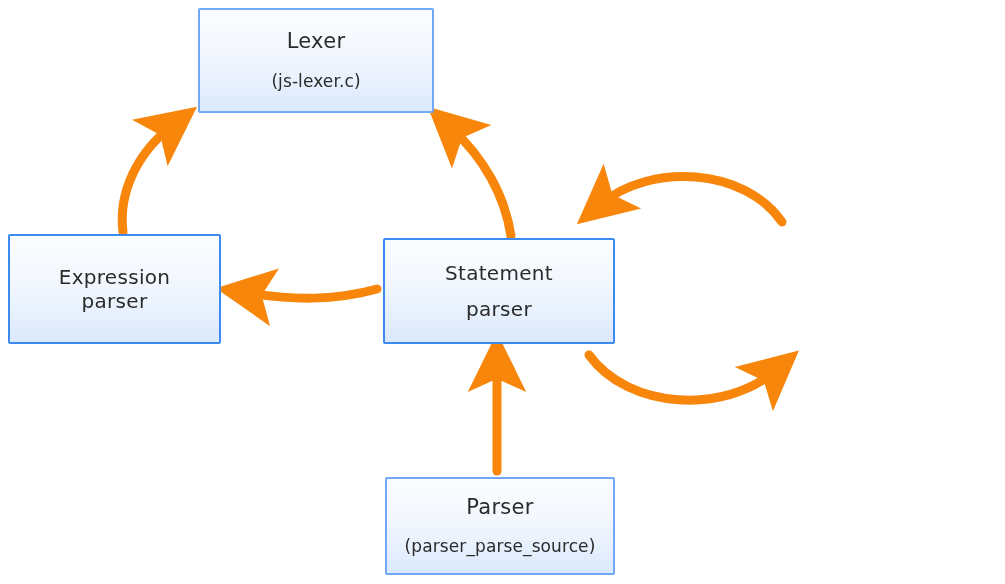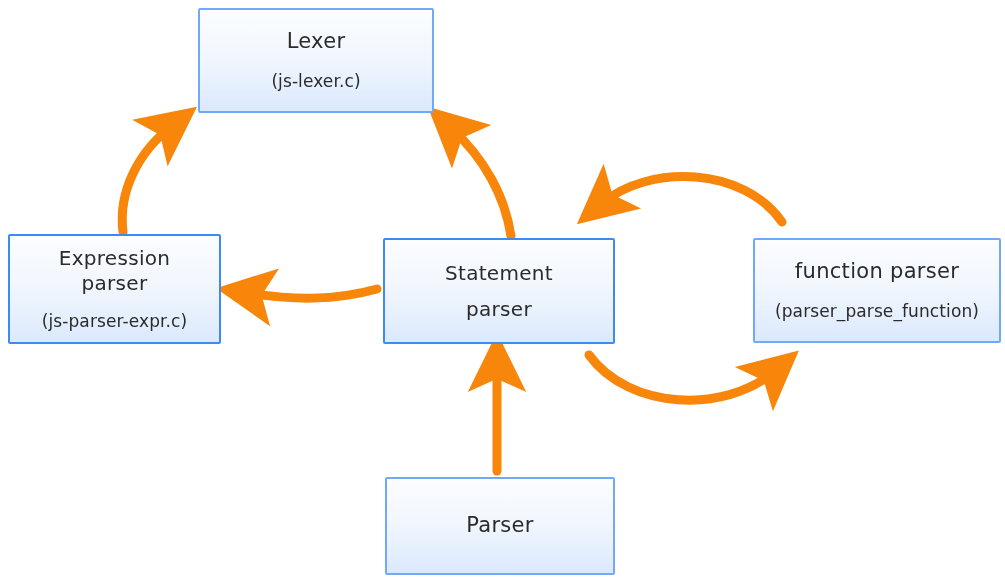--- a/index.html
+++ b/index.html
@@ -91,30 +91,26 @@
   </svg>
 
   <div class="node" id="node-lexer">
     <span class="title">Lexer</span>
     <span class="sub">(js-lexer.c)</span>
   </div>
 
   <div class="node accent" id="node-expr">
     <span class="title two-line">Expression</span>
     <span class="title two-line">parser</span>
-    <span class="sub">(js-parser-expr.c)</span>
   </div>
 
   <div class="node accent" id="node-statement">
     <span class="title two-line">Statement</span>
     <span class="title two-line">parser</span>
   </div>
 
-  <div class="node" id="node-function">
-    <span class="title">function parser</span>
-    <span class="sub">(parser_parse_function)</span>
-  </div>
 
   <div class="node" id="node-parser">
     <span class="title">Parser</span>
+    <span class="sub">(parser_parse_source)</span>
   </div>
 
 </div>
 
 </body></html>

